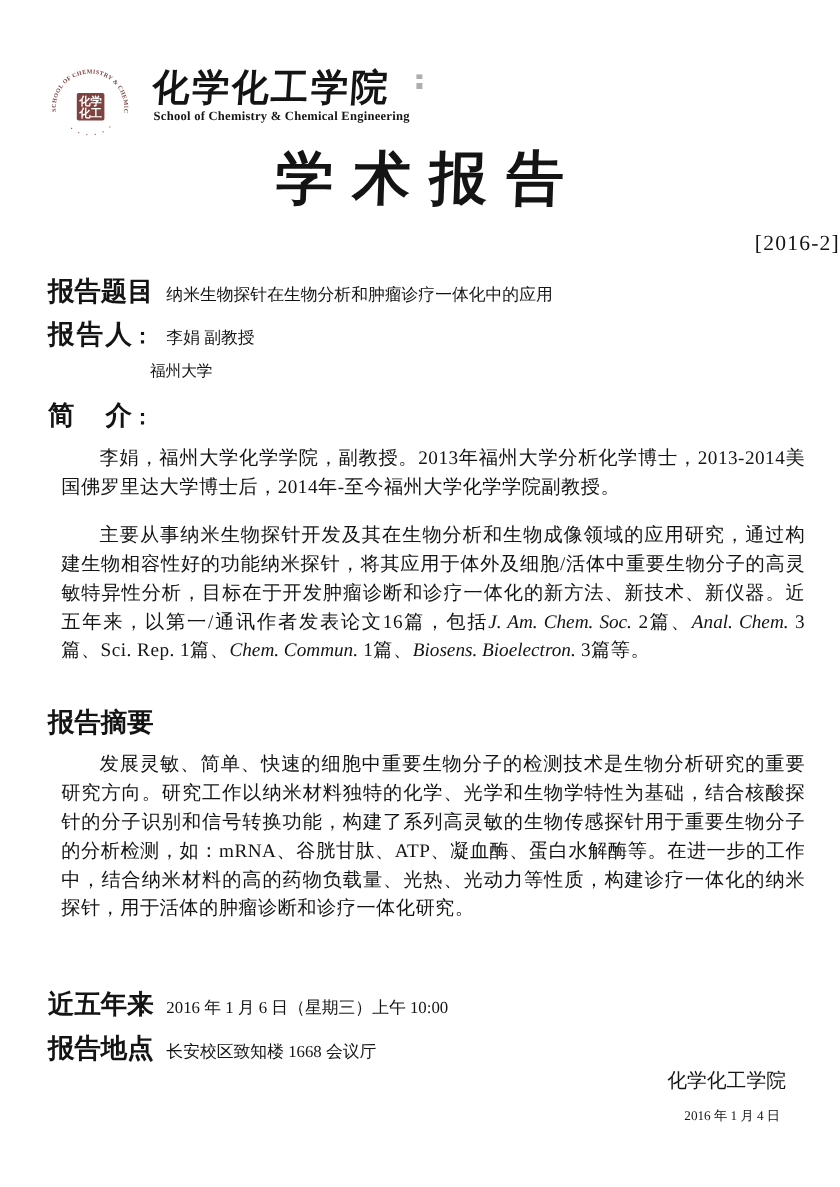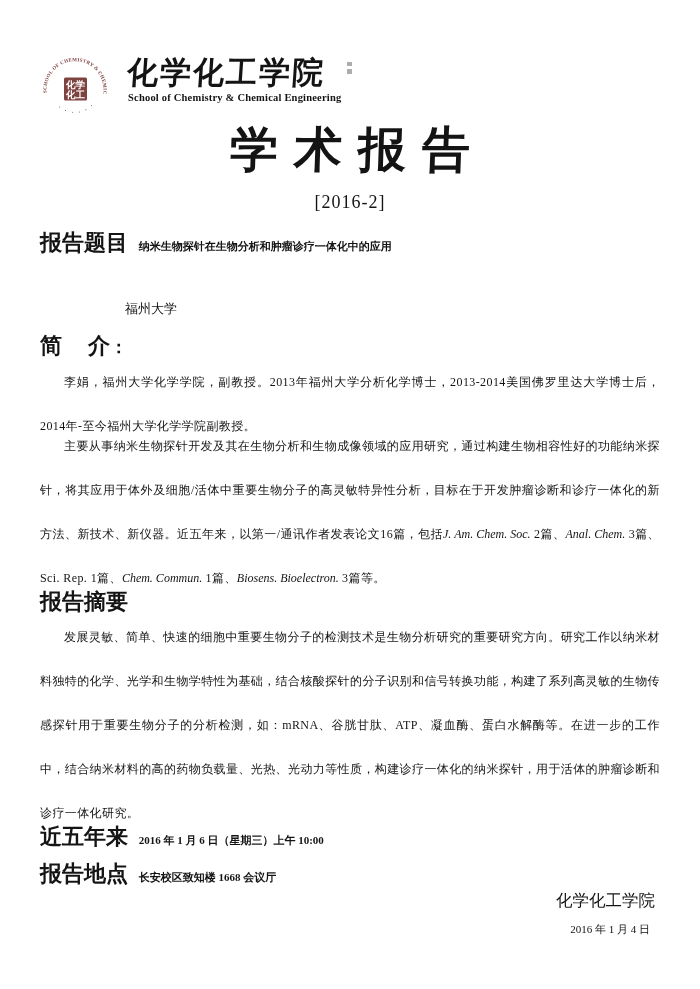--- a/index.html
+++ b/index.html
@@ -26,48 +26,48 @@
     background:linear-gradient(#8a8a8a 0 4px,transparent 4px 7px,#8a8a8a 7px 12px,transparent 12px);
     opacity:.7;
   }
   
   .doc-title{
     position:absolute;top:120px;left:0;width:100%;margin:0;text-align:center;
     font-size:48px;line-height:60px;font-weight:900;letter-spacing:16px;text-indent:16px;
     transform:skewX(-2deg);
   }
   .issue{
-    position:absolute;top:192px;left:0;width:100%;text-align:center;
+    position:absolute;top:192px;left:0;width:100%;text-align:right;
     font-size:18px;letter-spacing:1px;
   }
   
   .field{position:absolute;left:40px;white-space:nowrap;font-size:16.5px;}
   .field .label,.sec-heading .label{
     display:inline-block;width:70px;text-align:justify;text-align-last:justify;
     font-weight:bold;font-size:22px;
     font-family:"Liberation Sans","DejaVu Sans",sans-serif;
     vertical-align:baseline;
   }
   .field .colon,.sec-heading .colon{
     font-weight:bold;font-size:17.5px;
     font-family:"Liberation Sans","DejaVu Sans",sans-serif;
   }
-  .field .value{margin-left:7px;font-size:11px;font-weight:bold;}
+  .field .value{margin-left:7px;font-size:14px;}
   .field-topic{top:228px;}
   .field-speaker{top:264px;}
   .affiliation{position:absolute;left:125px;top:300px;font-size:13px;}
   .field-time{top:822px;}
   .field-place{top:859px;}
   
   .sec-heading{position:absolute;left:40px;white-space:nowrap;}
   .sec-heading-intro{top:331px;}
   .sec-heading-abstract{top:587px;}
   .para{
-    position:absolute;left:40px;width:620px;margin:0;
-    font-size:12px;line-height:44px;letter-spacing:0.4px;
+    position:absolute;left:40px;width:620px;margin:11px;
+    font-size:16px;line-height:24px;letter-spacing:0.4px;
     text-align:justify;text-indent:2em;
   }
   .para i{font-style:italic;letter-spacing:0;}
   .para-intro-1{top:360px;}
   .para-intro-2{top:424px;}
   .para-abstract{top:615px;}
   
   .signoff-org{position:absolute;right:45px;top:890px;font-size:16.5px;}
   .signoff-date{position:absolute;right:50px;top:922px;font-size:11px;}
 </style>
@@ -100,20 +100,24 @@
   </header>
 
   <h1 class="doc-title">学术报告</h1>
   <div class="issue">[2016-2]</div>
 
   <div class="field field-topic">
     <span class="label">报告题目</span><span class="colon">：</span>
     <span class="value">纳米生物探针在生物分析和肿瘤诊疗一体化中的应用</span>
   </div>
 
+  <div class="field field-speaker">
+    <span class="label">报告人</span><span class="colon">：</span>
+    <span class="value">李娟 副教授</span>
+  </div>
   <div class="affiliation">福州大学</div>
 
   <div class="sec-heading sec-heading-intro">
     <span class="label">简介</span><span class="colon">：</span>
   </div>
   <p class="para para-intro-1"><span>李娟，福州大学化学学院，副教授。2013年福州大学分析化学博士，2013-2014美国佛罗里达大学博士后，2014年-至今福州大学化学学院副教授。</span></p>
   <p class="para para-intro-2"><span>主要从事纳米生物探针开发及其在生物分析和生物成像领域的应用研究，通过构建生物相容性好的功能纳米探针，将其应用于体外及细胞/活体中重要生物分子的高灵敏特异性分析，目标在于开发肿瘤诊断和诊疗一体化的新方法、新技术、新仪器。近五年来，以第一/通讯作者发表论文16篇，包括</span><i>J. Am. Chem. Soc.</i><span> 2篇、</span><i>Anal. Chem.</i><span> 3篇、Sci. Rep. 1篇、</span><i>Chem. Commun.</i><span> 1篇、</span><i>Biosens. Bioelectron.</i><span> 3篇等。</span></p>
 
   <div class="sec-heading sec-heading-abstract">
     <span class="label">报告摘要</span><span class="colon">：</span>

